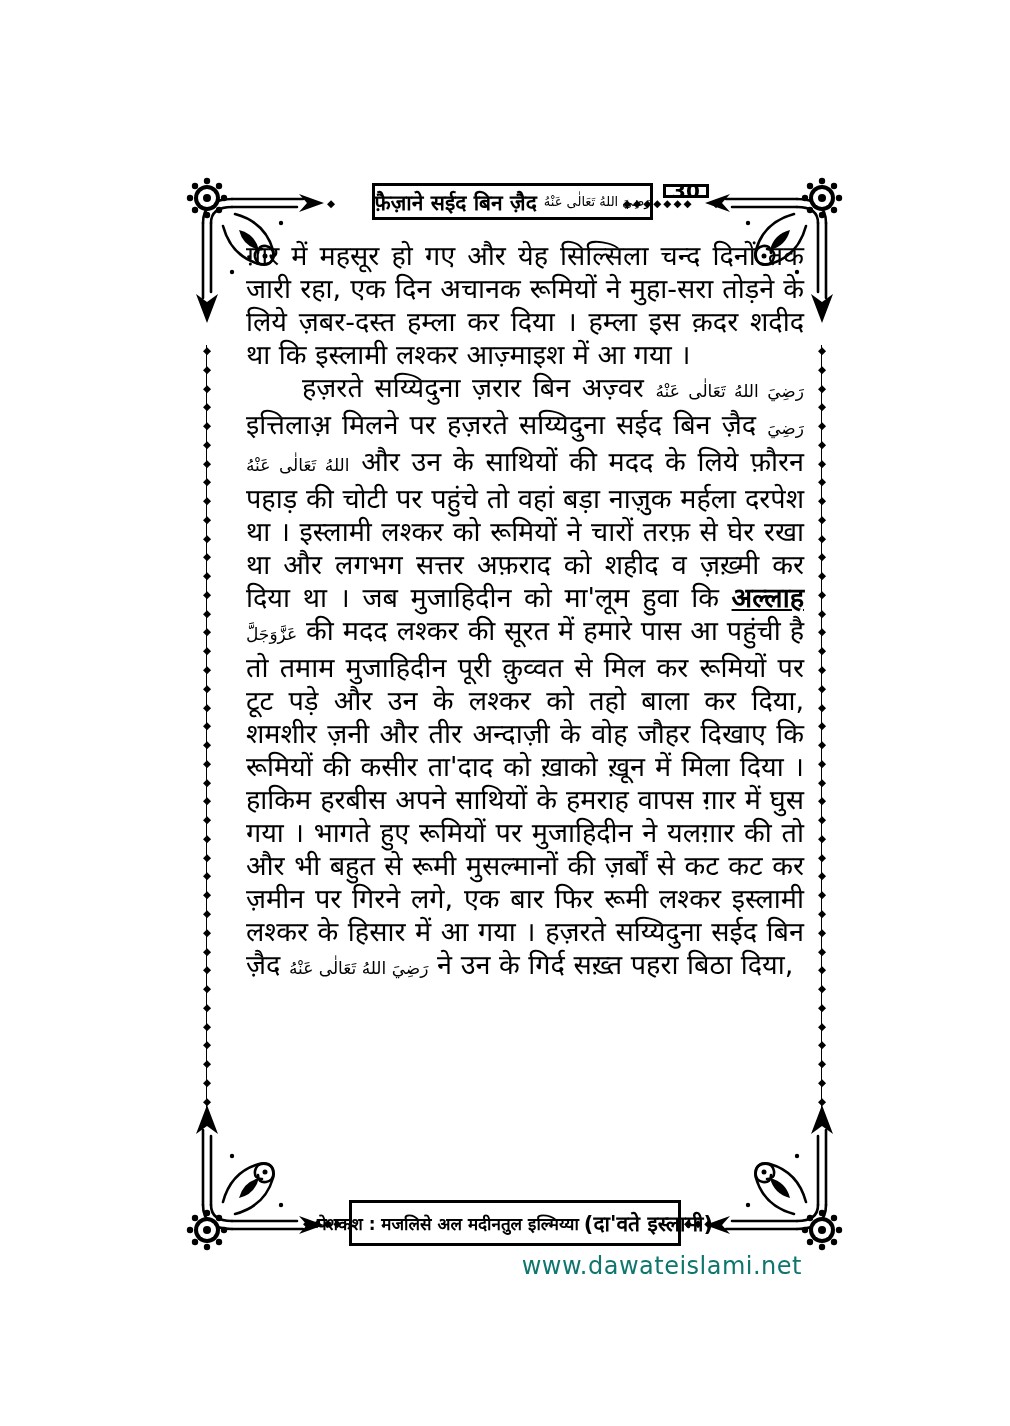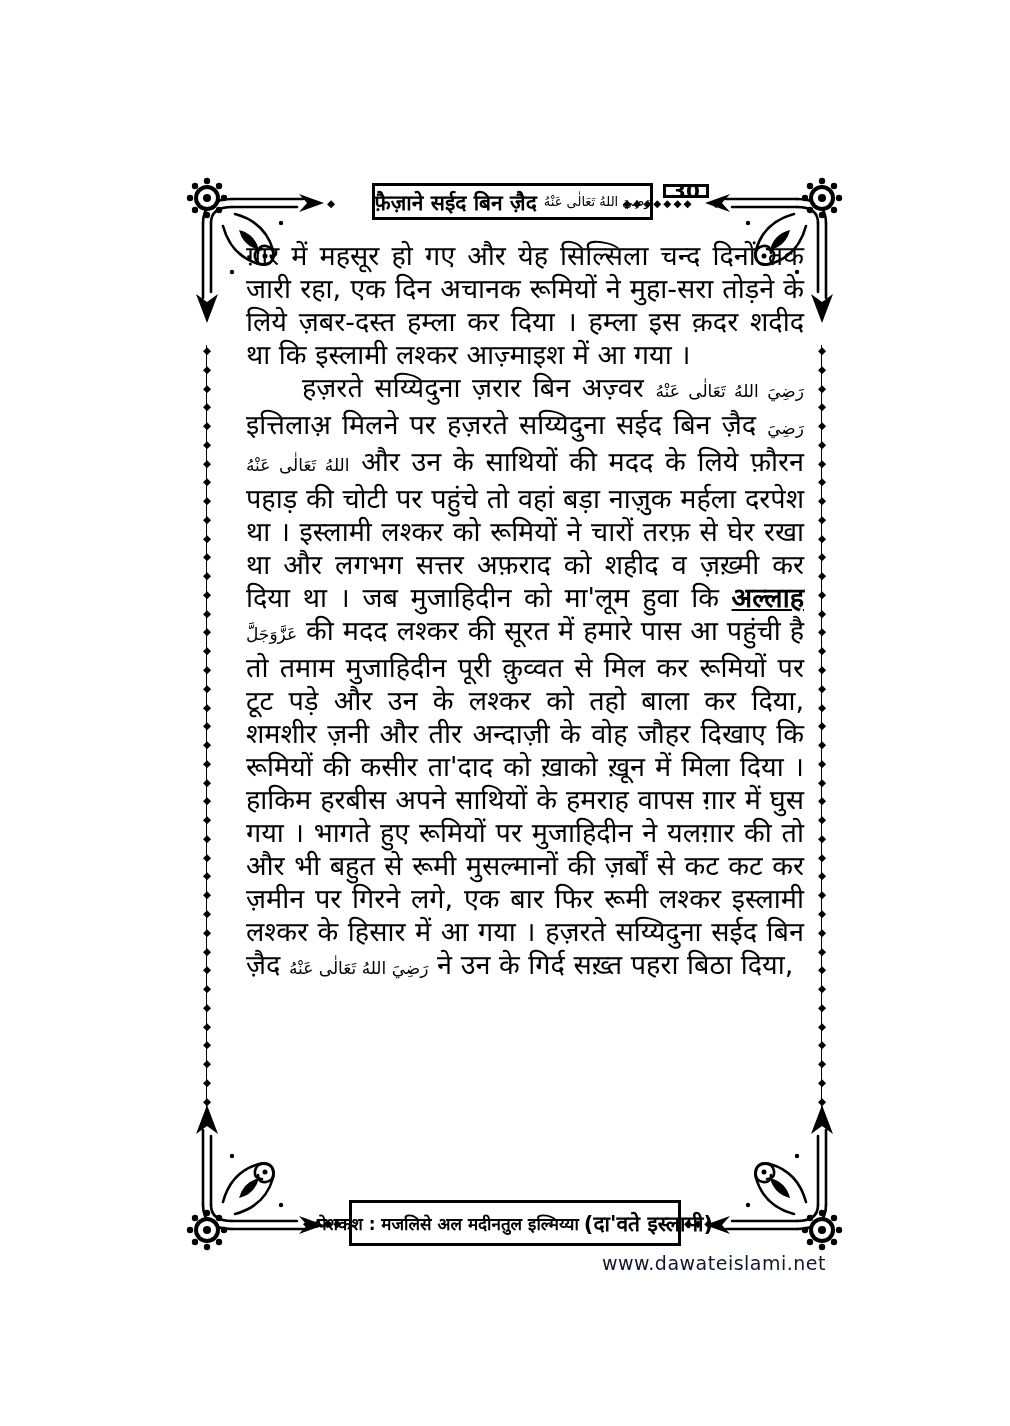--- a/index.html
+++ b/index.html
@@ -66,22 +66,22 @@
     position:absolute;left:349px;top:1200px;width:332px;height:46px;
     border:3.5px solid #000;box-sizing:border-box;background:#fff;
     display:flex;align-items:center;justify-content:center;gap:5px;
     font-weight:bold;font-size:17px;white-space:nowrap;
   }
   .footer-box .paren{font-weight:bold;font-size:21px;}
   .ft-left{left:303px;top:1217px;}
   .ft-right{left:684px;top:1217px;}
 
   .website{
-    position:absolute;right:184px;top:1252px;
-    font-size:19px;color:#0f172a;letter-spacing:0.5px;
+    position:absolute;right:208px;top:1252px;
+    font-size:24px;color:#0f766e;letter-spacing:0.5px;
   }
 </style>
 </head>
 <body>
 
 <div class="page">
 
   <svg class="corner tl" viewBox="0 0 150 170" xmlns="http://www.w3.org/2000/svg">
     <path class="ln" d="M55 31 H126 M55 39 H120"></path>
     <path d="M122 26 L147 35 L122 44 L130 35 Z" fill="#000"></path>

